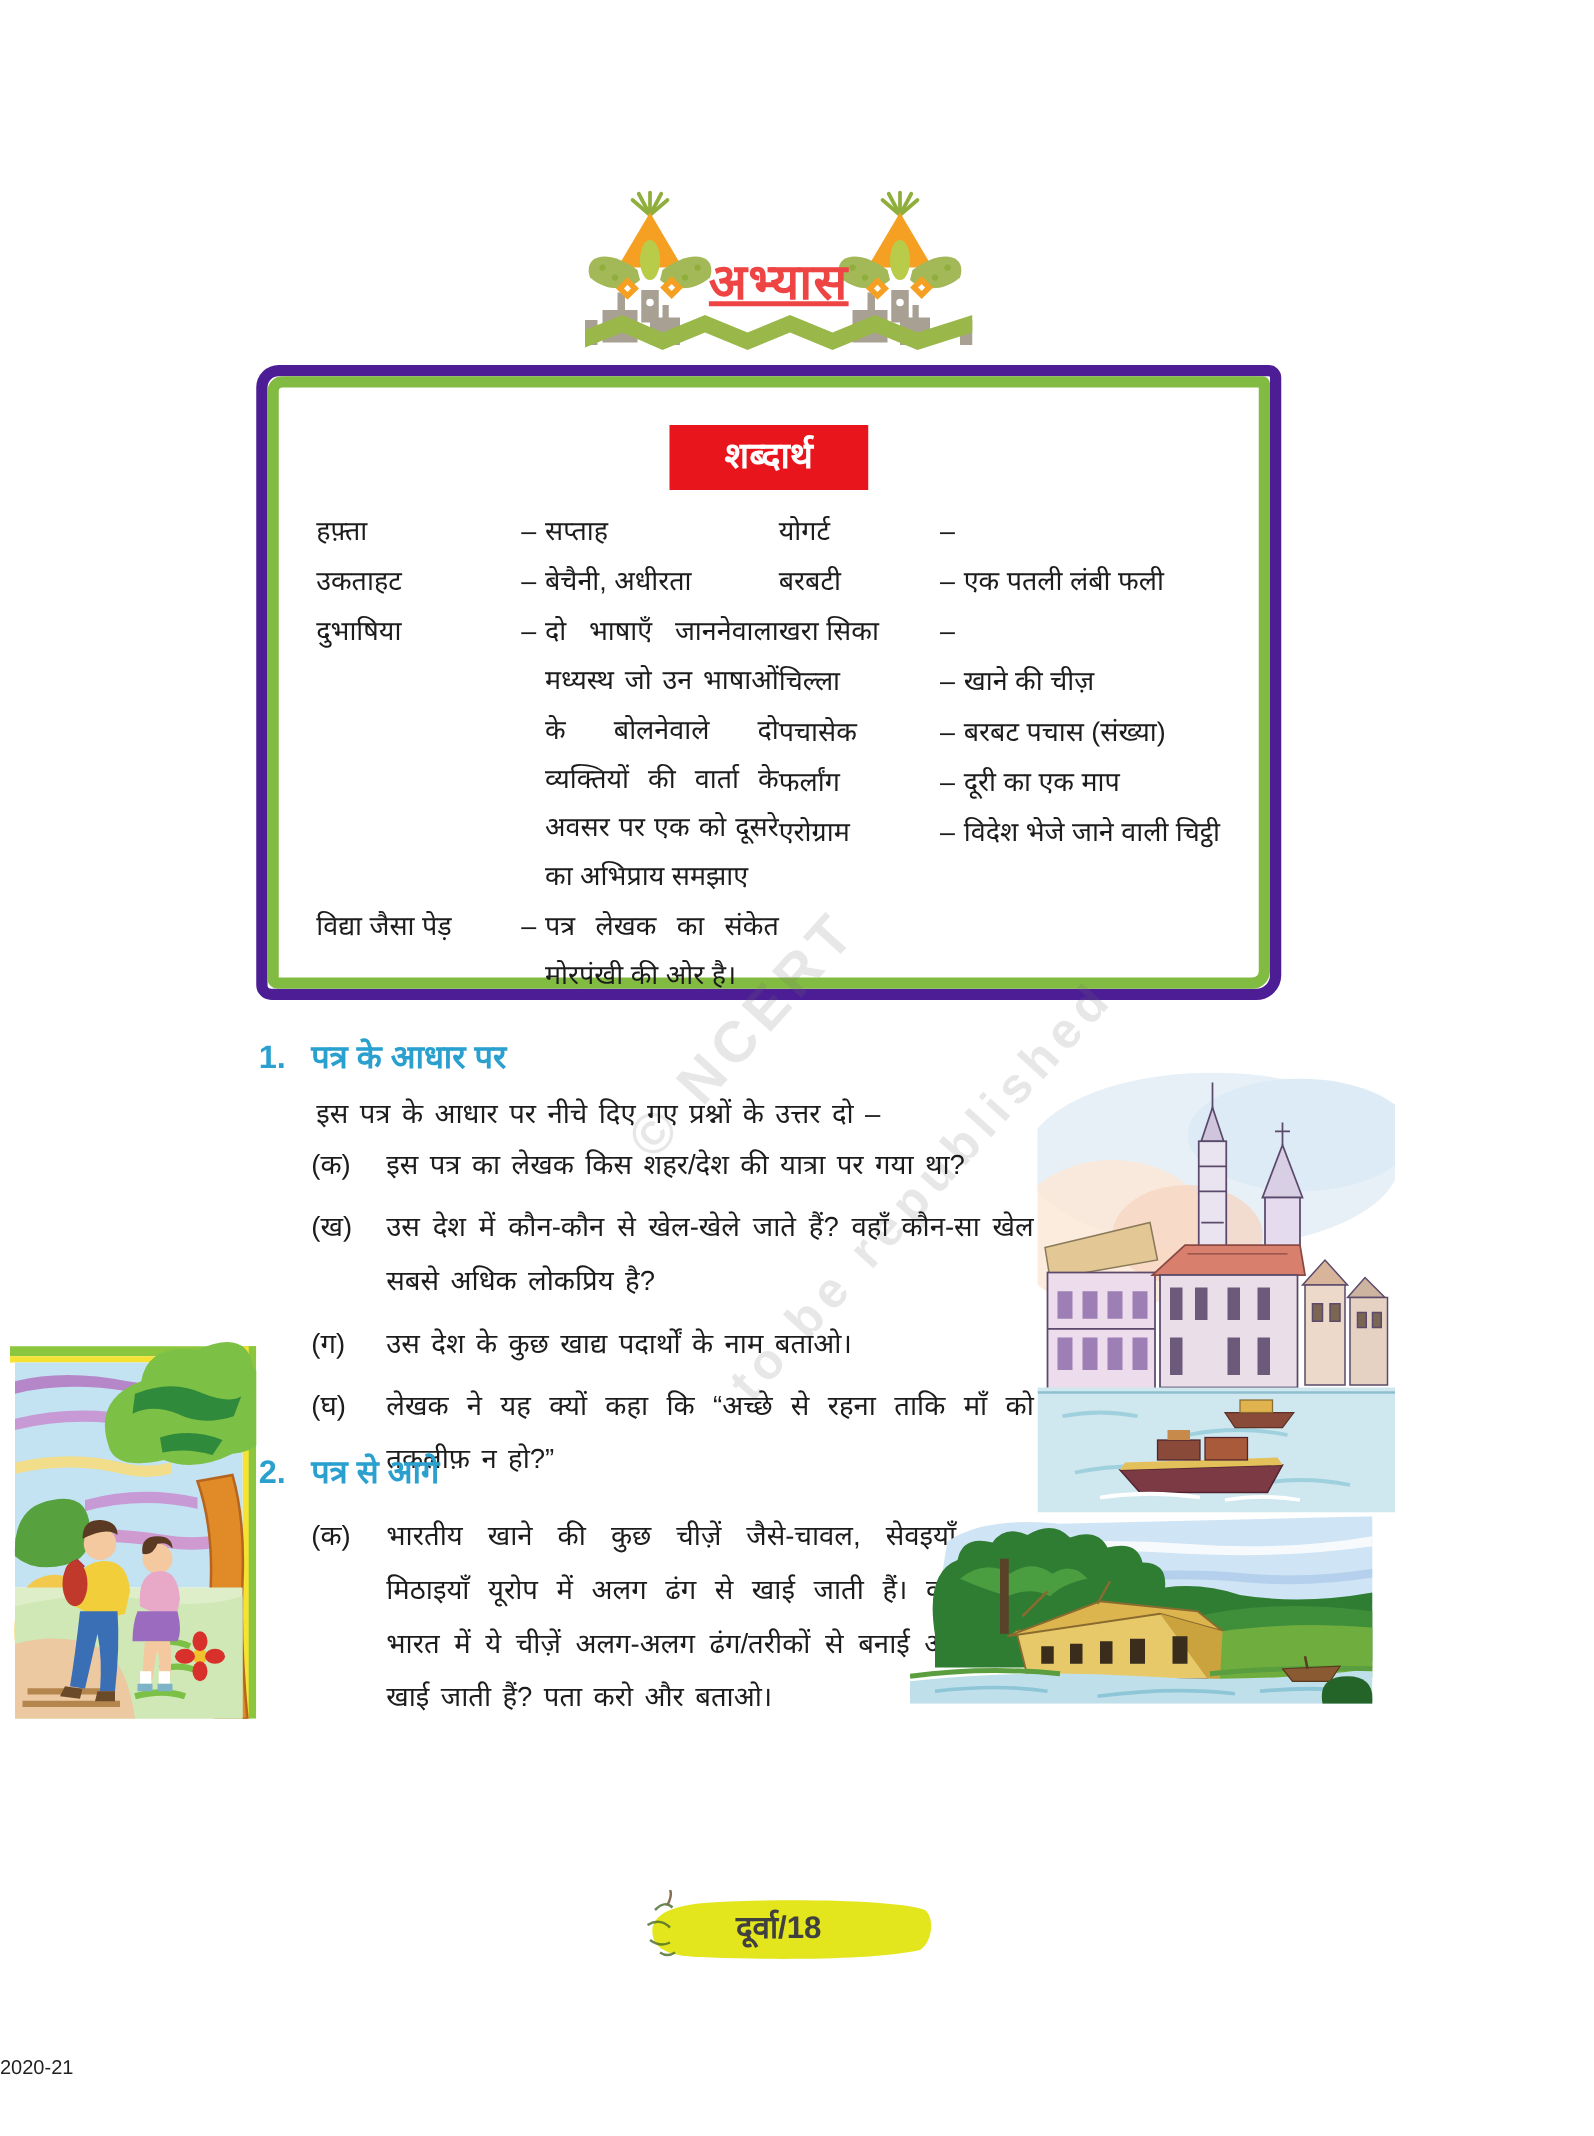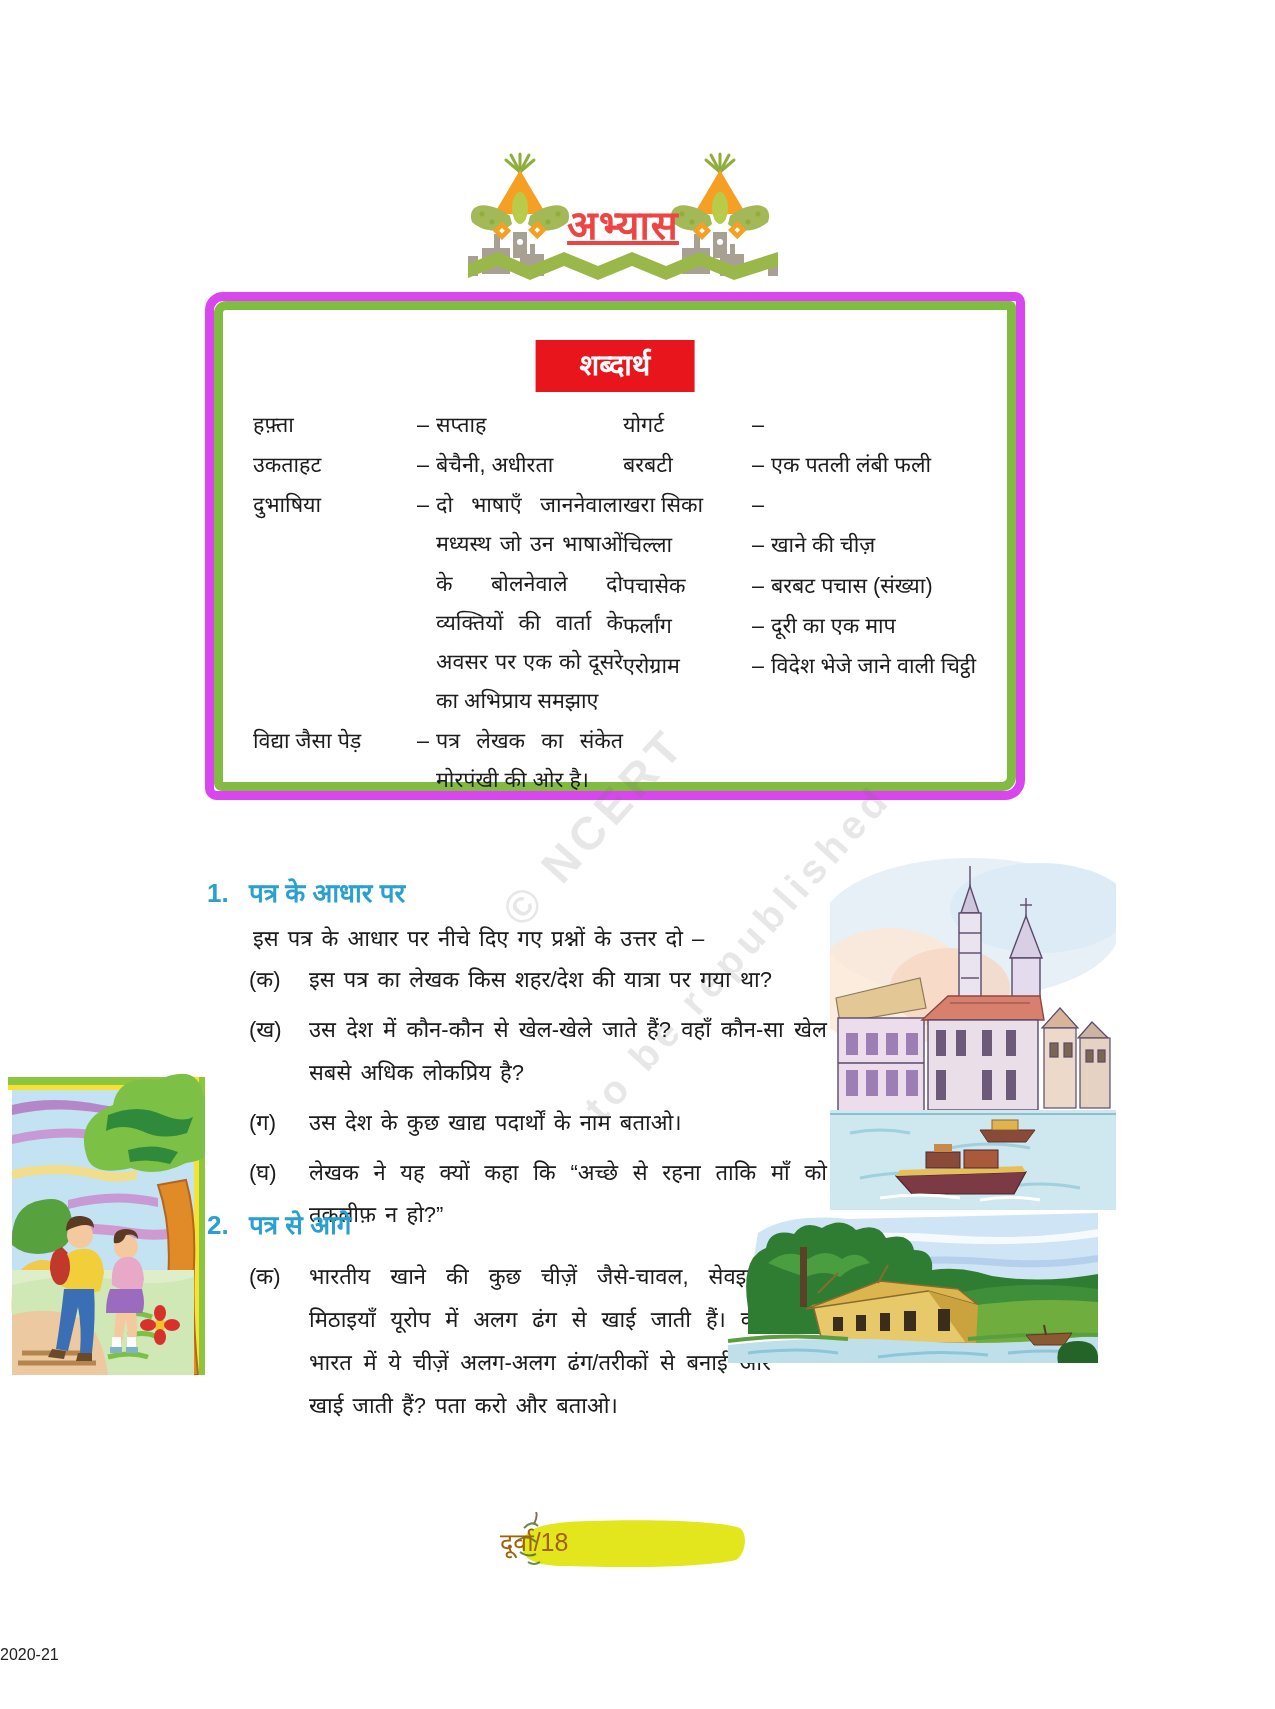--- a/index.html
+++ b/index.html
@@ -10,21 +10,21 @@
   }
   
   .header-deco{position:absolute;left:468px;top:152px;width:310px;height:135px;}
   .header-title{
     position:absolute;left:468px;top:196px;width:310px;text-align:center;
     font-size:40px;font-weight:bold;color:#ef4444;letter-spacing:1px;text-decoration:underline;
   }
   
   .gloss-outer{
     position:absolute;left:205px;top:292px;width:820px;height:508px;
-    border:9px solid #d946ef;border-radius:18px 10px 20px 12px;box-sizing:border-box;
+    border:9px solid #4c1d95;border-radius:18px 10px 20px 12px;box-sizing:border-box;
   }
   .gloss-inner{
     position:absolute;inset:0;border:9px solid #82bb41;
     border-radius:12px 6px 14px 8px;box-sizing:border-box;
   }
   .gloss-title{
     position:absolute;left:50%;transform:translateX(-50%);top:30px;
     background:#e9151d;color:#ffffff;font-weight:bold;font-size:29px;
     padding:7px 44px;line-height:1.3;
   }
@@ -36,41 +36,41 @@
   .grow .gword{flex:0 0 157px;}
   .gloss-col.right .gword{flex:0 0 122px;}
   .grow .gdash{flex:0 0 26px;text-align:center;}
   .grow .gmean{flex:1;text-align:justify;text-align-last:left;}
   
   .ex{position:absolute;left:207px;width:660px;}
   .ex1{top:826px;}
   .ex2{top:1158px;}
   .ex-head{display:flex;align-items:baseline;}
   .ex-num{flex:0 0 42px;color:#2aa0cf;font-weight:bold;font-size:26px;}
-  .ex-title{color:#2aa0cf;font-weight:bold;font-size:26px;margin-top:48px;}
+  .ex-title{color:#2aa0cf;font-weight:bold;font-size:26px;}
   .ex-intro{margin:12px 0 6px 46px;font-size:22px;word-spacing:3px;}
   .qitem{display:flex;margin-left:42px;margin-top:7px;font-size:22px;line-height:1.95;}
   .qlabel{flex:0 0 60px;}
   .qtext{width:518px;text-align:justify;text-align-last:left;word-spacing:3px;}
   .ex2 .qtext{width:462px;}
   
   .wm{position:absolute;color:rgba(110,110,110,0.17);font-size:46px;font-weight:bold;
       letter-spacing:6px;transform:rotate(-48deg);white-space:nowrap;pointer-events:none;}
   .wm1{left:470px;top:800px;}
   .wm2{left:520px;top:930px;font-size:40px;}
   
   .ill{position:absolute;}
   .ill-city{left:830px;top:858px;width:286px;height:352px;}
   .ill-left{left:8px;top:985px;width:197px;height:390px;}
   .ill-house{left:728px;top:1213px;width:370px;height:150px;}
   
   .footer-banner{position:absolute;left:500px;top:1512px;width:246px;height:62px;}
   .footer-label{
     position:absolute;left:500px;top:1512px;width:246px;height:60px;line-height:60px;
-    text-align:left;font-weight:normal;font-size:25px;color:#a16207;
+    text-align:center;font-weight:bold;font-size:25px;color:#404040;
   }
   .year{position:absolute;left:0;top:1646px;width:1275px;text-align:left;font-size:16px;color:#222;}
 </style>
 </head>
 <body>
 
 <svg class="header-deco" viewBox="0 0 310 135" xmlns="http://www.w3.org/2000/svg">
 
   <g fill="#a8a193">
     <path d="M14,96 h12 v-14 h6 v14 h10 v26 h-28 z"></path>

